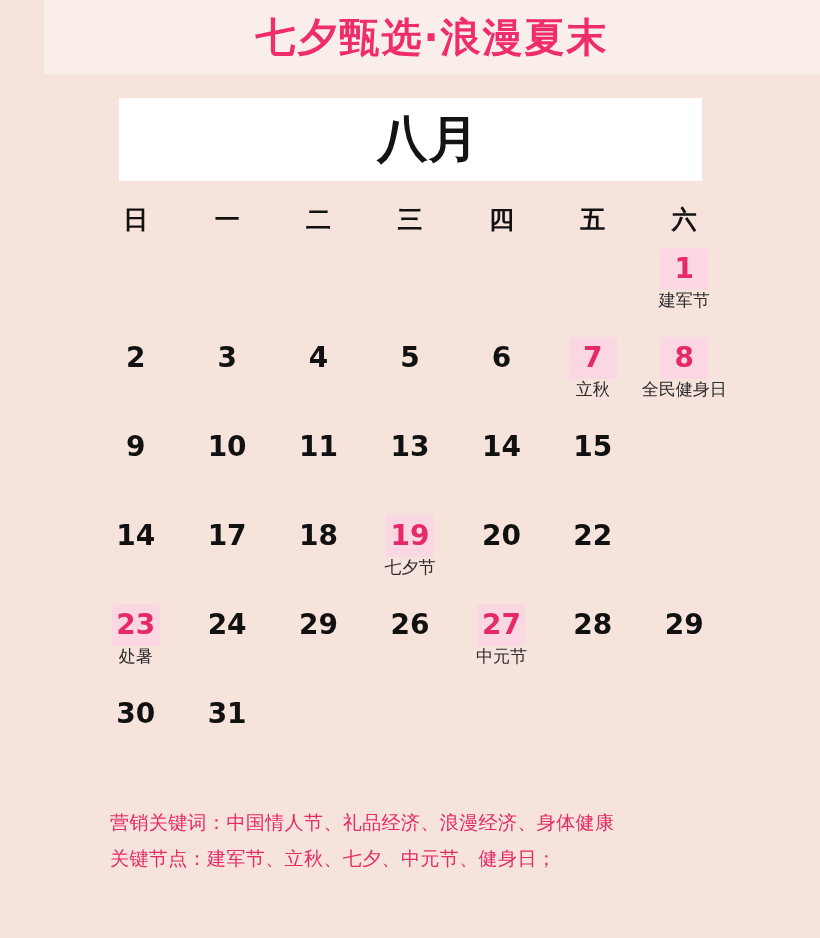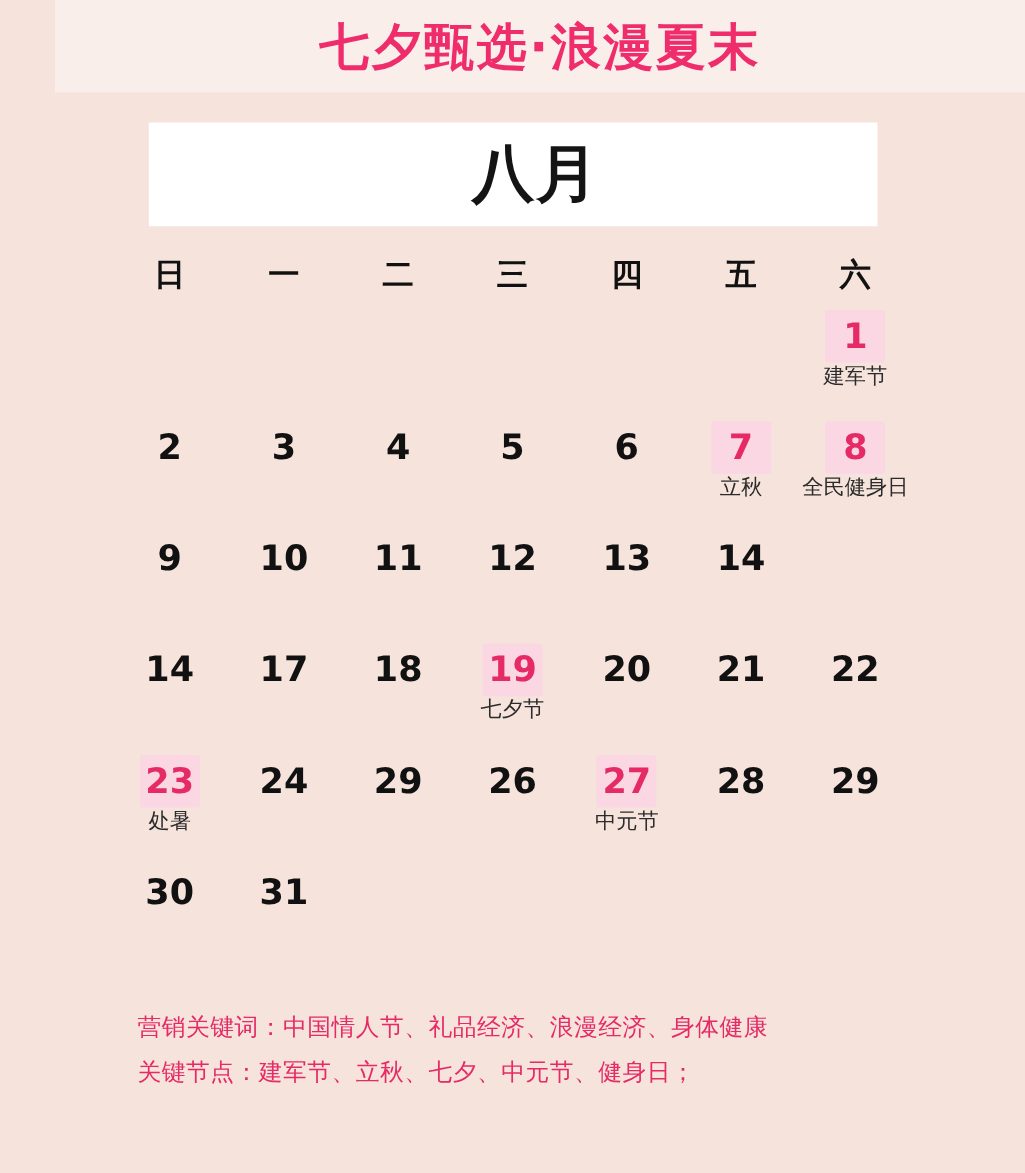--- a/index.html
+++ b/index.html
@@ -218,29 +218,29 @@
         </div>
         <div class="cell">
           <div class="daynum">10</div>
           <div class="note"></div>
         </div>
         <div class="cell">
           <div class="daynum">11</div>
           <div class="note"></div>
         </div>
         <div class="cell">
-          <div class="daynum">12</div>
-          <div class="note"></div>
-        </div>
-        <div class="cell">
           <div class="daynum">13</div>
           <div class="note"></div>
         </div>
         <div class="cell">
           <div class="daynum">14</div>
+          <div class="note"></div>
+        </div>
+        <div class="cell">
+          <div class="daynum">15</div>
           <div class="note"></div>
         </div>
       </div>
 
       <div class="week">
         <div class="cell">
           <div class="daynum">14</div>
           <div class="note"></div>
         </div>
         <div class="cell">
@@ -250,24 +250,20 @@
         <div class="cell">
           <div class="daynum">18</div>
           <div class="note"></div>
         </div>
         <div class="cell hl">
           <div class="daynum">19</div>
           <div class="note">七夕节</div>
         </div>
         <div class="cell">
           <div class="daynum">20</div>
-          <div class="note"></div>
-        </div>
-        <div class="cell">
-          <div class="daynum">21</div>
           <div class="note"></div>
         </div>
         <div class="cell">
           <div class="daynum">22</div>
           <div class="note"></div>
         </div>
       </div>
 
       <div class="week">
         <div class="cell hl">

